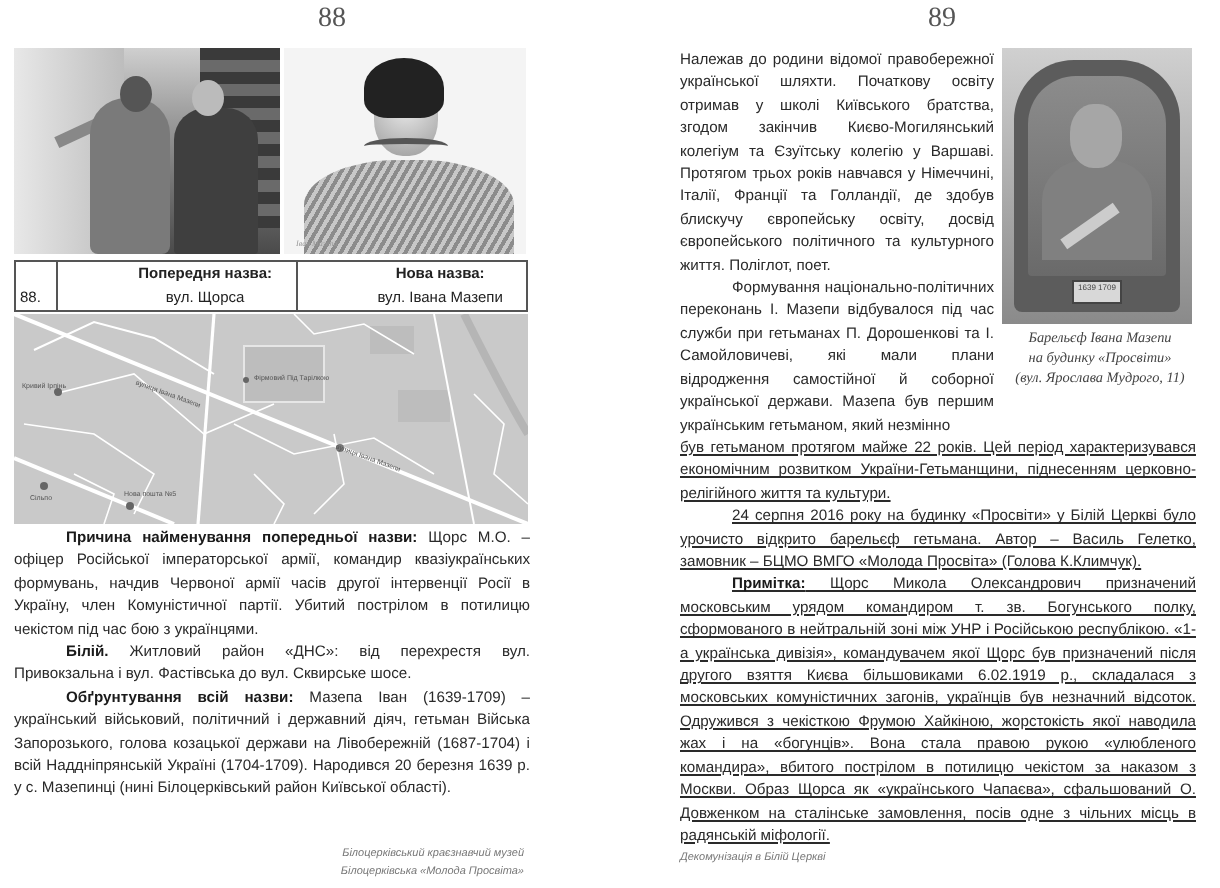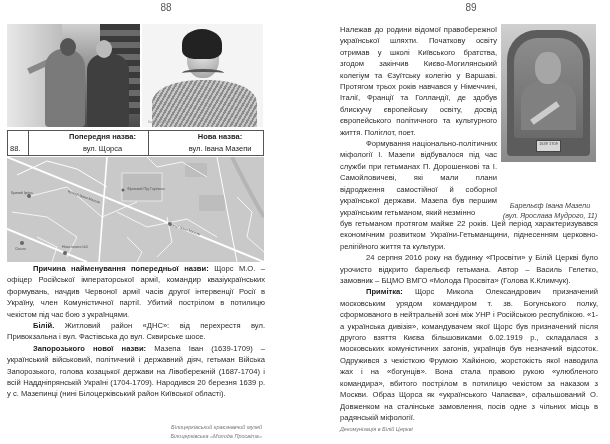--- a/index.html
+++ b/index.html
@@ -5,21 +5,21 @@
     * { margin: 0; padding: 0; box-sizing: border-box; }
     html, body { width: 610px; height: 444px; background: #ffffff; overflow: hidden; }
     body { position: relative; font-family: "Liberation Sans", sans-serif; color: #222; }
 
     .page { position: absolute; top: 0; height: 444px; }
     .page-left { left: 0; width: 305px; }
     .page-right { left: 305px; width: 305px; }
 
     .page-number {
       position: absolute; top: 2px; width: 100%; text-align: center;
-      font-family: Liberation Sans, sans-serif; font-size: 10px; color: #555; padding-left: 27px;
+      font-family: Liberation Serif, serif; font-size: 14px; color: #555; padding-left: 27px;
     }
 
     
     .photo { position: absolute; overflow: hidden; }
     .photo-stalin { left: 7px; top: 24px; width: 133px; height: 103px;
       background: linear-gradient(180deg, #cfcfcf 0%, #9a9a9a 35%, #6e6e6e 70%, #4a4a4a 100%); }
     .photo-stalin .wall { position: absolute; left: 0; top: 0; width: 55px; height: 103px;
       background: linear-gradient(90deg, #e8e8e8, #bdbdbd); }
     .photo-stalin .shelf { position: absolute; right: 0; top: 0; width: 40px; height: 90px;
       background: repeating-linear-gradient(180deg, #3a3a3a 0 6px, #6a6a6a 6px 12px); }
@@ -70,38 +70,38 @@
 
     .left-text { left: 7px; top: 263px; width: 258px; }
 
     .footer-left { position: absolute; right: 43px; top: 423px; text-align: right;
       font-size: 5.5px; line-height: 9px; font-style: italic; color: #777; }
     .footer-right { position: absolute; left: 35px; top: 426px;
       font-size: 5.5px; font-style: italic; color: #777; }
 
     
     .right-text-top { left: 35px; top: 24px; width: 157px; }
-    .right-text-wide { left: 35px; top: 218px; width: 258px; }
+    .right-text-wide { left: 35px; top: 218px; width: 258px; text-decoration: underline; }
 
     .relief { position: absolute; left: 196px; top: 24px; width: 95px; height: 138px;
       background: linear-gradient(180deg, #d0d0d0, #8a8a8a); overflow: hidden; }
     .relief .frame { position: absolute; left: 6px; top: 6px; width: 83px; height: 126px;
       background: #5c5c5c; border-radius: 30px 30px 4px 4px; }
     .relief .inner { position: absolute; left: 13px; top: 14px; width: 69px; height: 100px;
       background: linear-gradient(180deg, #8c8c8c, #6a6a6a); border-radius: 24px 24px 2px 2px; }
     .relief .head { position: absolute; left: 34px; top: 28px; width: 26px; height: 32px;
       background: #a6a6a6; border-radius: 45%; }
     .relief .body { position: absolute; left: 20px; top: 56px; width: 55px; height: 50px;
       background: #808080; border-radius: 40% 40% 0 0; }
     .relief .mace { position: absolute; left: 28px; top: 86px; width: 32px; height: 6px;
       background: #ccc; transform: rotate(-35deg); }
     .relief .plaque { position: absolute; left: 35px; top: 116px; width: 25px; height: 12px;
       background: #d8d8d8; border: 1px solid #444; font-size: 4px; text-align: center; line-height: 5px; color: #444; }
     .relief-caption { position: absolute; left: 190px; top: 164px; width: 110px; text-align: center;
-      font-family: Liberation Sans, sans-serif; font-style: italic; font-size: 7.2px; line-height: 10px; color: #444; margin-top: 37px; }
+      font-family: Liberation Serif, serif; font-style: italic; font-size: 7.2px; line-height: 10px; color: #444; }
     .source { text-align: right; font-weight: bold; }
   </style>
 </head>
 <body>
 
 <div class="page page-left">
   <div class="page-number">88</div>
 
   <div class="photo photo-stalin" title="Сталін і Ленін">
     <div class="wall"></div>
@@ -167,47 +167,48 @@
     <span class="map-label" style="left:60px;top:38px;transform:rotate(20deg);">вулиця Івана Мазепи</span>
     <span class="map-label" style="left:160px;top:70px;transform:rotate(20deg);">вулиця Івана Мазепи</span>
     <span class="map-label" style="left:120px;top:30px;">Фірмовий Під Тарілкою</span>
     <span class="map-label" style="left:8px;top:90px;">Сільпо</span>
     <span class="map-label" style="left:55px;top:88px;">Нова пошта №5</span>
   </div>
 
   <div class="text-block left-text">
     <p class="indent"><b>Причина найменування попередньої назви:</b><span> Щорс М.О. – офіцер Російської імператорської армії, командир квазіукраїнських формувань, начдив Червоної армії часів другої інтервенції Росії в Україну, член Комуністичної партії. Убитий пострілом в потилицю чекістом під час бою з українцями.</span></p>
     <p class="indent"><b>Білій.</b><span> Житловий район «ДНС»: від перехрестя вул. Привокзальна і вул. Фастівська до вул. Сквирське шосе.</span></p>
-    <p class="indent"><b>Запорозького нової назви:</b><span> Мазепа Іван (1639-1709) – український військовий, політичний і державний діяч, гетьман Війська Запорозького, голова козацької держави на Лівобережній (1687-1704) і всій Наддніпрянській Україні (1704-1709). Народився 20 березня 1639 р. у с. Мазепинці (нині Білоцерківський район Київської області).</span></p>
+    <p class="indent"><b>Обґрунтування всій назви:</b><span> Мазепа Іван (1639-1709) – український військовий, політичний і державний діяч, гетьман Війська Запорозького, голова козацької держави на Лівобережній (1687-1704) і всій Наддніпрянській Україні (1704-1709). Народився 20 березня 1639 р. у с. Мазепинці (нині Білоцерківський район Київської області).</span></p>
   </div>
 
   <div class="footer-left">
     <div>Білоцерківський краєзнавчий музей</div>
     <div>Білоцерківська «Молода Просвіта»</div>
   </div>
 </div>
 
 <div class="page page-right">
   <div class="page-number">89</div>
 
   <div class="text-block right-text-top">
     <p>Належав до родини відомої правобережної української шляхти. Початкову освіту отримав у школі Київського братства, згодом закінчив Києво-Могилянський колегіум та Єзуїтську колегію у Варшаві. Протягом трьох років навчався у Німеччині, Італії, Франції та Голландії, де здобув блискучу європейську освіту, досвід європейського політичного та культурного життя. Поліглот, поет.</p>
-    <p class="indent">Формування національно-політичних міфології І. Мазепи відбувалося під час служби при гетьманах П. Дорошенкові та І. Самойловичеві, які мали плани відродження самостійної й соборної української держави. Мазепа був першим українським гетьманом, який незмінно</p>
+    <p class="indent">Формування національно-політичних переконань І. Мазепи відбувалося під час служби при гетьманах П. Дорошенкові та І. Самойловичеві, які мали плани відродження самостійної й соборної української держави. Мазепа був першим українським гетьманом, який незмінно</p>
   </div>
 
   <div class="relief">
     <div class="frame"></div>
     <div class="inner"></div>
     <div class="body"></div>
     <div class="head"></div>
     <div class="mace"></div>
     <div class="plaque">1639 1709</div>
   </div>
   <div class="relief-caption">
     <div>Барельєф Івана Мазепи</div>
+    <div>на будинку «Просвіти»</div>
     <div>(вул. Ярослава Мудрого, 11)</div>
   </div>
 
   <div class="text-block right-text-wide">
     <p>був гетьманом протягом майже 22 років. Цей період характеризувався економічним розвитком України-Гетьманщини, піднесенням церковно-релігійного життя та культури.</p>
     <p class="indent">24 серпня 2016 року на будинку «Просвіти» у Білій Церкві було урочисто відкрито барельєф гетьмана. Автор – Василь Гелетко, замовник – БЦМО ВМГО «Молода Просвіта» (Голова К.Климчук).</p>
     <p class="indent"><b>Примітка:</b><span> Щорс Микола Олександрович призначений московським урядом командиром т. зв. Богунського полку, сформованого в нейтральній зоні між УНР і Російською республікою. «1-а українська дивізія», командувачем якої Щорс був призначений після другого взяття Києва більшовиками 6.02.1919 р., складалася з московських комуністичних загонів, українців був незначний відсоток. Одружився з чекісткою Фрумою Хайкіною, жорстокість якої наводила жах і на «богунців». Вона стала правою рукою «улюбленого командира», вбитого пострілом в потилицю чекістом за наказом з Москви. Образ Щорса як «українського Чапаєва», сфальшований О. Довженком на сталінське замовлення, посів одне з чільних місць в радянській міфології.</span></p>
   </div>
 
   <div class="footer-right">Декомунізація в Білій Церкві</div>

